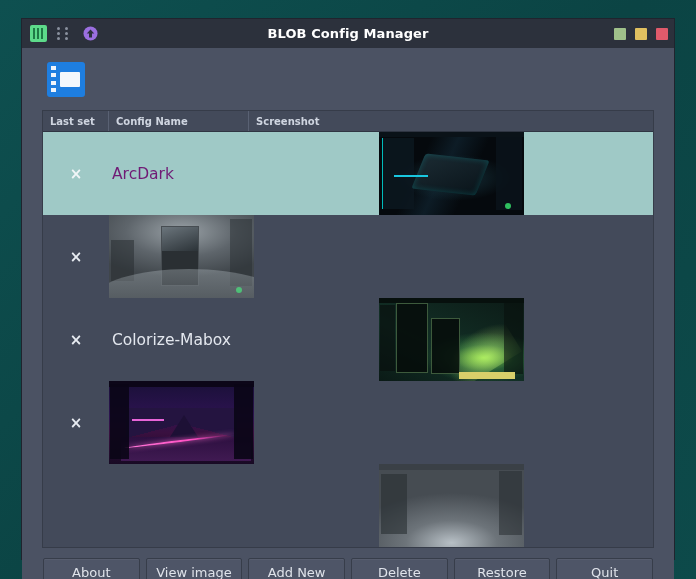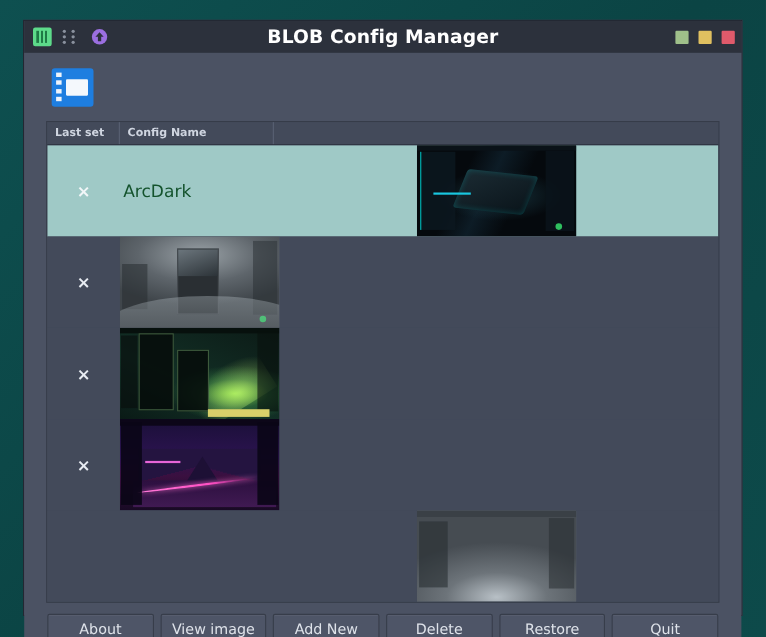--- a/index.html
+++ b/index.html
@@ -78,21 +78,21 @@
     border-radius: 50%;
     display: block;
   }
   .icon-up svg { display: block; }
 
   #title-text {
     position: absolute;
     left: 0; right: 0;
     text-align: center;
     color: #ffffff;
-    font-size: 17px;
+    font-size: 13px;
     font-weight: bold;
     letter-spacing: 0.1px;
     pointer-events: none;
   }
 
   .tb-controls {
     margin-left: auto;
     display: flex;
     gap: 9px;
     align-items: center;
@@ -206,21 +206,21 @@
     color: #e8ecf2;
     font-weight: bold;
   }
   .row.selected .cell-lastset { color: #f2f6f8; }
   .cell-name {
     flex: 0 0 270px;
     color: #e3e7ee;
     font-size: 15.5px;
     padding-left: 3px;
   }
-  .row.selected .cell-name { color: #14532d; }
+  .row.selected .cell-name { color: #701a75; }
   .cell-shot {
     flex: 0 0 145px;
     height: 83px;
     overflow: hidden;
     position: relative;
   }
   .thumb {
     width: 145px;
     height: 83px;
     display: block;
@@ -489,20 +489,21 @@
               <i></i>
             </span>
           <span class="page"></span>
         </div>
       </div>
 
       <div id="table-wrap">
         <div id="thead">
           <div class="th last-set">Last set</div>
           <div class="th config-name">Config Name</div>
+          <div class="th screenshot">Screenshot</div>
         </div>
         <div id="tbody">
             <div class="row selected">
               <div class="cell-lastset">×</div>
               <div class="cell-name">ArcDark</div>
               <div class="cell-shot">
                 <span class="thumb th-arcdark">
                   <span class="bar"></span>
                   <span class="panel-l"></span>
                   <span class="kb"></span>
@@ -517,20 +518,21 @@
               <div class="cell-lastset">×</div>
               <div class="cell-shot">
                 <span class="thumb th-bunsen"><span class="bar"></span><span class="leftpanel"></span><span class="menu">
                     <span class="hd"></span>
                   </span><span class="rightpanel"></span><span class="logo"></span></span>
               </div>
               <div class="fill"></div>
             </div>
             <div class="row">
               <div class="cell-lastset">×</div>
+              <div class="cell-name">Colorize-Mabox</div>
               <div class="cell-shot">
                 <span class="thumb th-colorize">
                   <span class="glow"></span>
                   <span class="bar"></span>
                   <span class="sidel"></span>
                   <span class="m1"></span>
                   <span class="m2"></span>
                   <span class="sider"></span>
                   <span class="botbar"></span>
                 </span>

